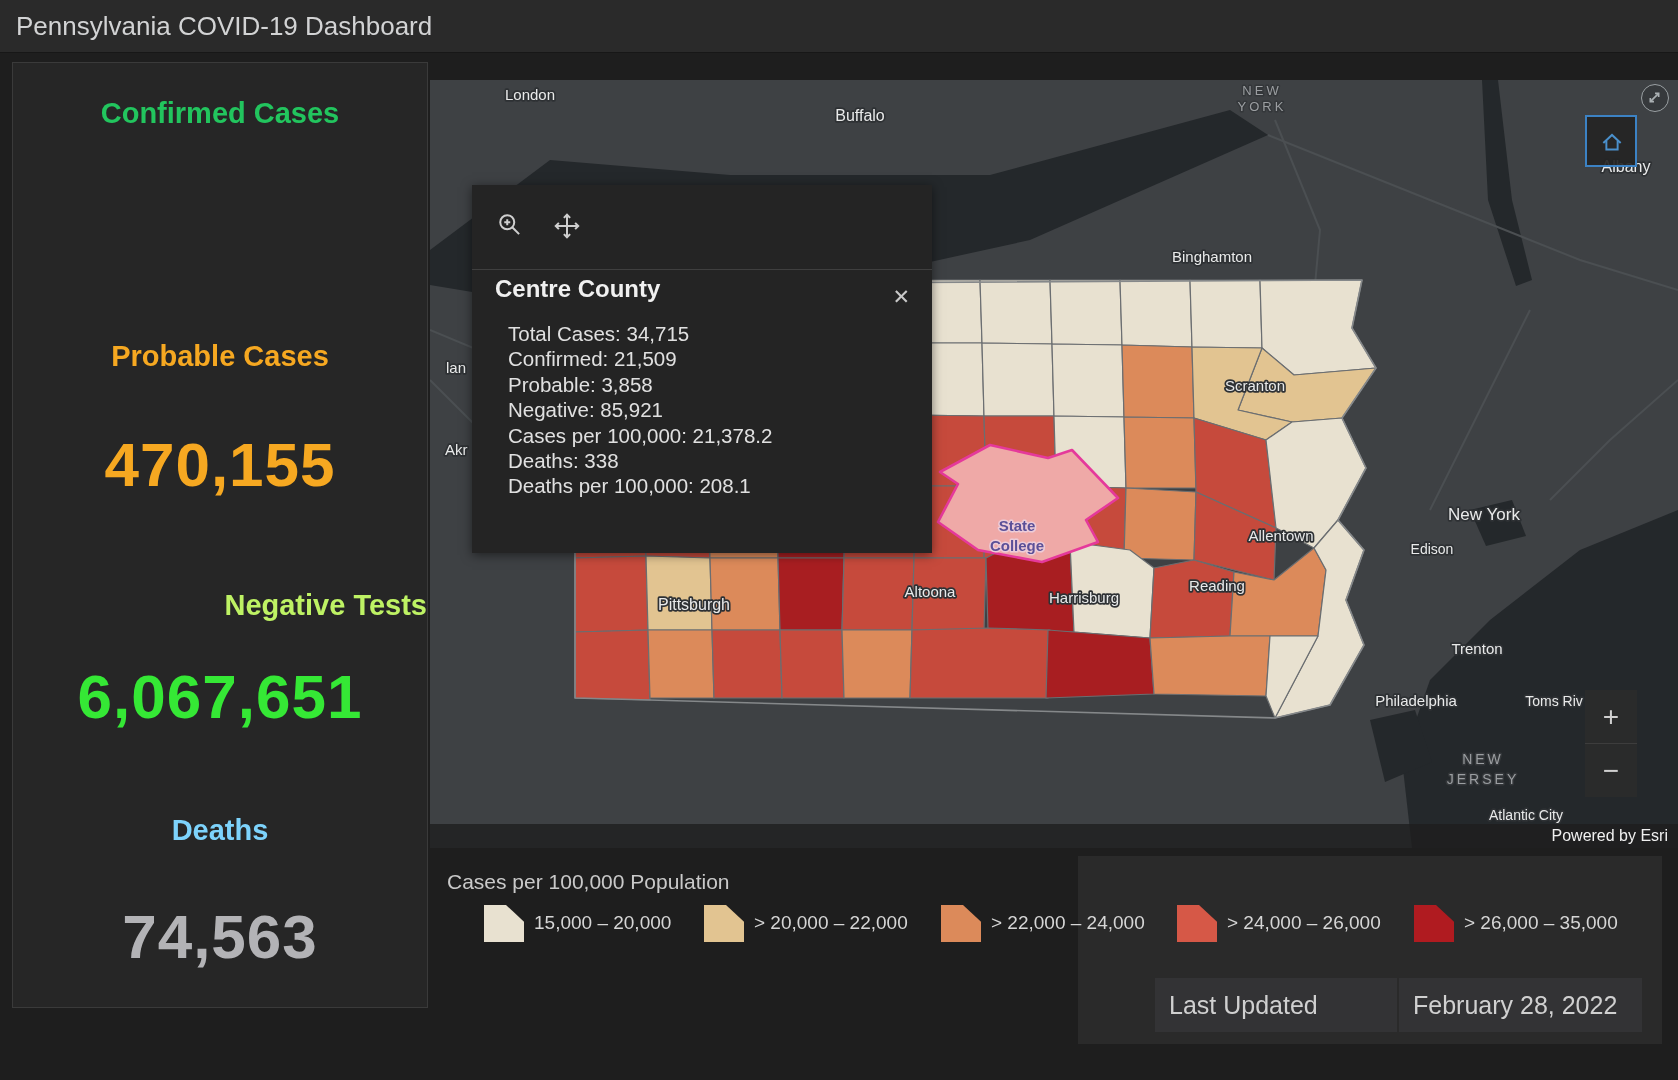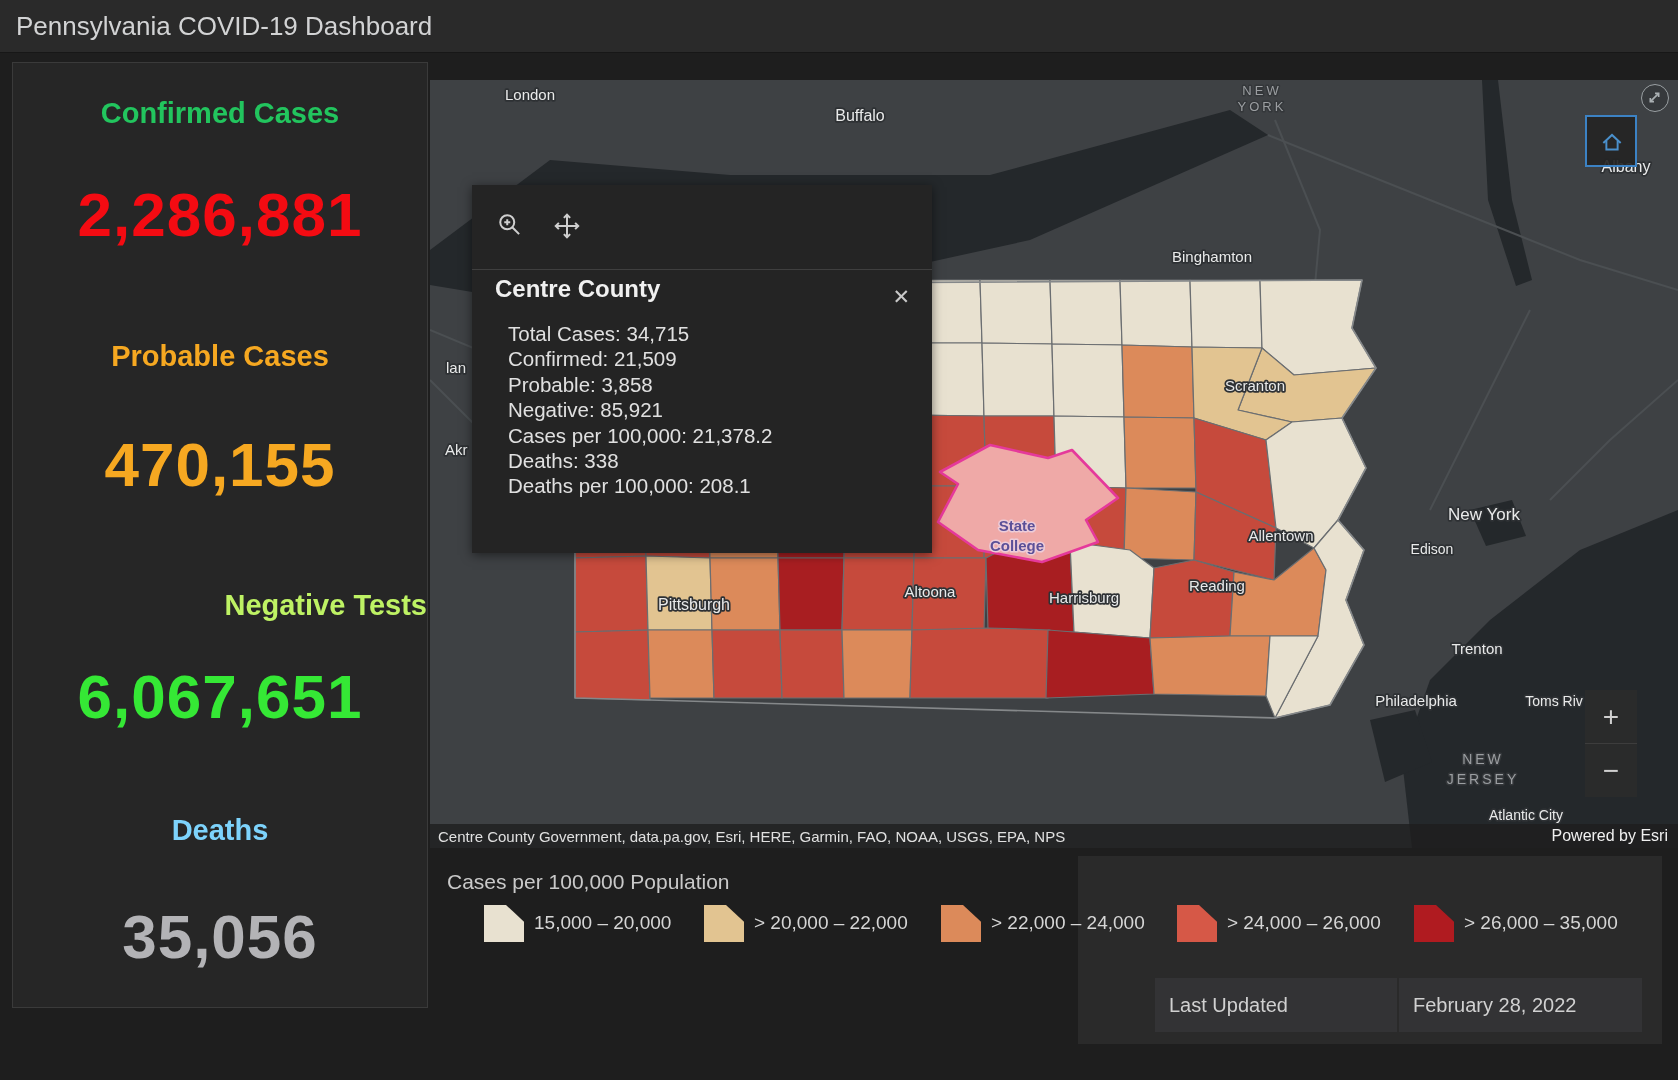--- a/index.html
+++ b/index.html
@@ -43,56 +43,53 @@
   #attrib-bar .powered{position:absolute;right:10px;top:3px;font-size:16px;color:#f0f0f0;}
 
   
   #bottom-right-panel{position:absolute;left:1078px;top:856px;width:584px;height:188px;background:#2a2a2a;}
   #legend-title{position:absolute;left:447px;top:870px;font-size:21px;color:#c9c9c9;}
   .legend-item{position:absolute;top:905px;height:37px;}
   .legend-swatch{position:absolute;left:0;top:0;width:40px;height:37px;clip-path:polygon(0 0,55% 0,100% 45%,100% 100%,0 100%);}
   .legend-label{position:absolute;left:50px;top:7px;font-size:19px;color:#d6d6d6;white-space:nowrap;}
   #note-text{position:absolute;left:457px;top:983px;width:590px;font-size:21px;font-style:italic;color:#cecece;line-height:34px;}
   #last-updated{position:absolute;left:1155px;top:978px;height:54px;}
-  .lu-cell{position:absolute;top:0;height:54px;background:#333335;color:#d0d0d0;font-size:20px;line-height:54px;padding-left:14px;box-sizing:border-box;}
+  .lu-cell{position:absolute;top:0;height:54px;background:#333335;color:#d0d0d0;font-size:25px;line-height:54px;padding-left:14px;box-sizing:border-box;}
   #lu-label{left:0;width:242px;}
   #lu-value{left:244px;width:243px;}
 </style>
 </head>
 <body>
 <div id="app">
 
   <div id="header">
     <div class="title">Pennsylvania COVID-19 Dashboard</div>
   </div>
 
   <div id="stats-panel">
     <div class="stat" style="top:34px">
       <div class="lbl" style="color: #22c55e;">Confirmed Cases</div>
     </div>
-    <div class="stat" style="top:116px">
-      <div class="val" style="color: rgb(244, 11, 18);">2,286,881</div>
-    </div>
     <div class="stat" style="top:277px">
       <div class="lbl" style="color: rgb(246, 168, 33);">Probable Cases</div>
     </div>
     <div class="stat" style="top:366px">
       <div class="val" style="color: rgb(246, 168, 33);">470,155</div>
     </div>
     <div class="stat" style="top:526px">
       <div class="lbl" style="color: #bef264; text-align: right;">Negative Tests</div>
     </div>
     <div class="stat" style="top:598px">
       <div class="val" style="color: rgb(53, 232, 53);">6,067,651</div>
     </div>
     <div class="stat" style="top:751px">
       <div class="lbl" style="color: #7dd3fc;">Deaths</div>
     </div>
     <div class="stat" style="top:838px">
-      <div class="val" style="color: rgb(179, 179, 182);">35,056</div>
+      <div class="val" style="color: rgb(179, 179, 182);">74,563</div>
     </div>
   </div>
 
   <div id="map">
     <svg id="map-svg" width="1248" height="768" viewBox="0 0 1248 768">
         <rect x="0" y="0" width="1248" height="768" fill="#3e4144"></rect>
         <polygon points="0,170 120,80 300,95 560,95 800,30 838,55 600,160 350,215 120,225 0,205" fill="#24282b"></polygon>
         <polygon points="1052,0 1068,0 1082,120 1102,200 1086,206 1058,120" fill="#24282b"></polygon>
         <polygon points="1248,430 1150,470 1060,540 1000,600 972,680 982,768 1248,768" fill="#24282b"></polygon>
         <polygon points="940,640 985,630 1002,682 955,702" fill="#24282b"></polygon>
@@ -239,21 +236,20 @@
         <path d="M4,13 L12,5.5 L20,13"></path>
           <path d="M6.8,10.8 V19 H17.2 V10.8"></path>
       </svg>
     </div>
     <div id="zoom-controls">
       <div id="zoom-in" class="zoombtn">+</div>
       <div id="zoom-out" class="zoombtn">−</div>
     </div>
 
     <div id="attrib-bar">
-      <span class="attrib">Centre County Government, data.pa.gov, Esri, HERE, Garmin, FAO, NOAA, USGS, EPA, NPS</span>
       <span class="powered">Powered by Esri</span>
     </div>
   </div>
 
   <div id="bottom-right-panel"></div>
   <div id="legend-title">Cases per 100,000 Population</div>
 
   <div class="legend-item" id="li0" style="left: 484px;">
     <span class="legend-swatch" style="background: rgb(232, 225, 208);"></span>
     <span class="legend-label">15,000 – 20,000</span>

